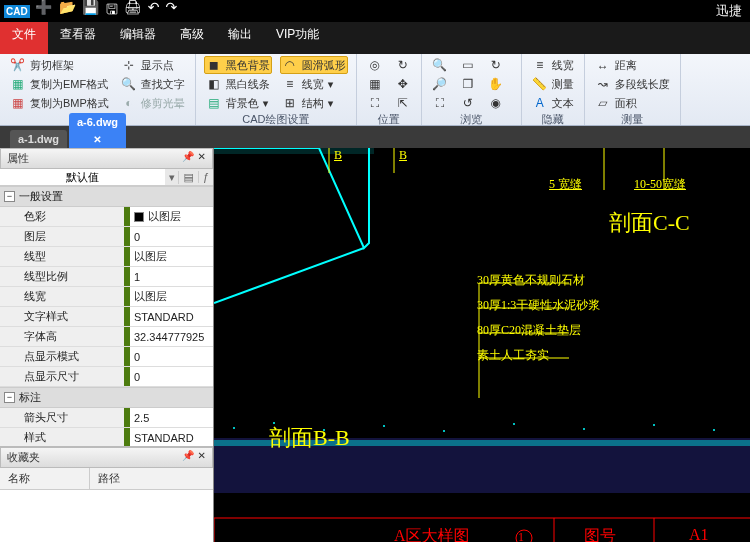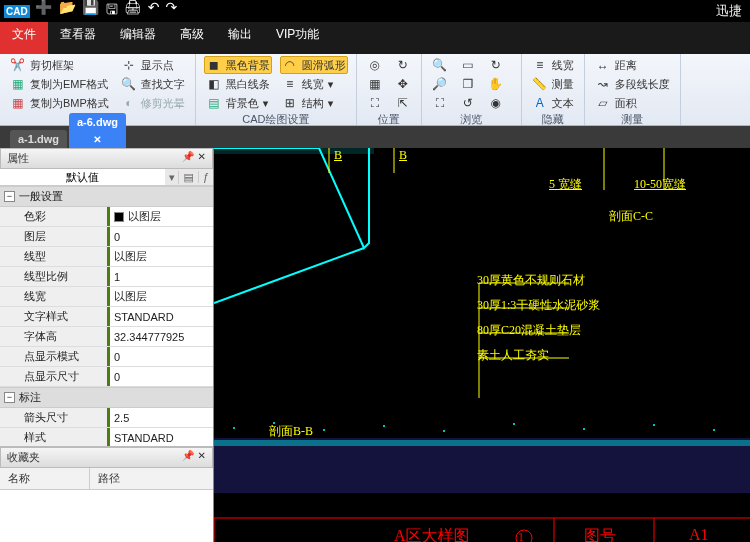--- a/index.html
+++ b/index.html
@@ -43,36 +43,36 @@
 .combo { display: flex; align-items: center; border-bottom: 1px solid #ccc; }
 .combo input { flex: 1; border: none; padding: 2px 4px; font-size: 11px; background: #fff; text-align: center; }
 .combo .dd { padding: 0 4px; color: #666; cursor: pointer; }
 .combo .brw { border-left: 1px solid #ccc; padding: 0 4px; color: #666; cursor: pointer; }
 
 
 .propgrid { flex: 1; overflow-y: auto; background: #efefef; font-size: 11px; color: #222; }
 .propcat { background: #ddd; border-top: 1px solid #ccc; border-bottom: 1px solid #ccc; padding: 2px 4px; display: flex; align-items: center; gap: 4px; cursor: pointer; }
 .propcat .exp { width: 11px; height: 11px; border: 1px solid #888; background: #fff; display: inline-flex; align-items: center; justify-content: center; font-size: 9px; line-height: 1; }
 .proprow { display: flex; border-bottom: 1px solid #ddd; }
-.proprow .k { width: 110px; padding: 2px 4px 2px 24px; border-right: 3px solid #4d7c0f; background: #efefef; }
+.proprow .k { width: 130px; padding: 2px 4px 2px 24px; border-right: 6px solid #4d7c0f; background: #efefef; }
 .proprow .v { flex: 1; padding: 2px 4px; background: #fff; display: flex; align-items: center; gap: 4px; }
 .swatch { width: 10px; height: 10px; background: #000; border: 1px solid #888; display: inline-block; }
 
 
 .fav { border-top: 1px solid #bbb; }
 .favhdr { display: flex; border-bottom: 1px solid #ccc; background: #f2f2f2; }
 .favhdr div { padding: 3px 8px; color: #333; }
 .favhdr div:first-child { width: 90px; border-right: 1px solid #ccc; }
 .favbody { height: 60px; background: #fff; }
 
 
 .viewport { flex: 1; background: #000; position: relative; overflow: hidden; }
 .viewport svg { position: absolute; inset: 0; }
 .anno { position: absolute; color: #ffff00; font-family: SimSun, serif; font-size: 12px; white-space: nowrap; }
-.anno.big { font-size: 12px; }
+.anno.big { font-size: 22px; }
 .anno.red { color: #f00; font-size: 16px; }
 
 ::-webkit-scrollbar { width: 14px; }
 ::-webkit-scrollbar-track { background: #ddd; }
 ::-webkit-scrollbar-thumb { background: #aaa; border: 1px solid #888; }
 </style>
 </head>
 <body>
 
 <div class="titlebar">

